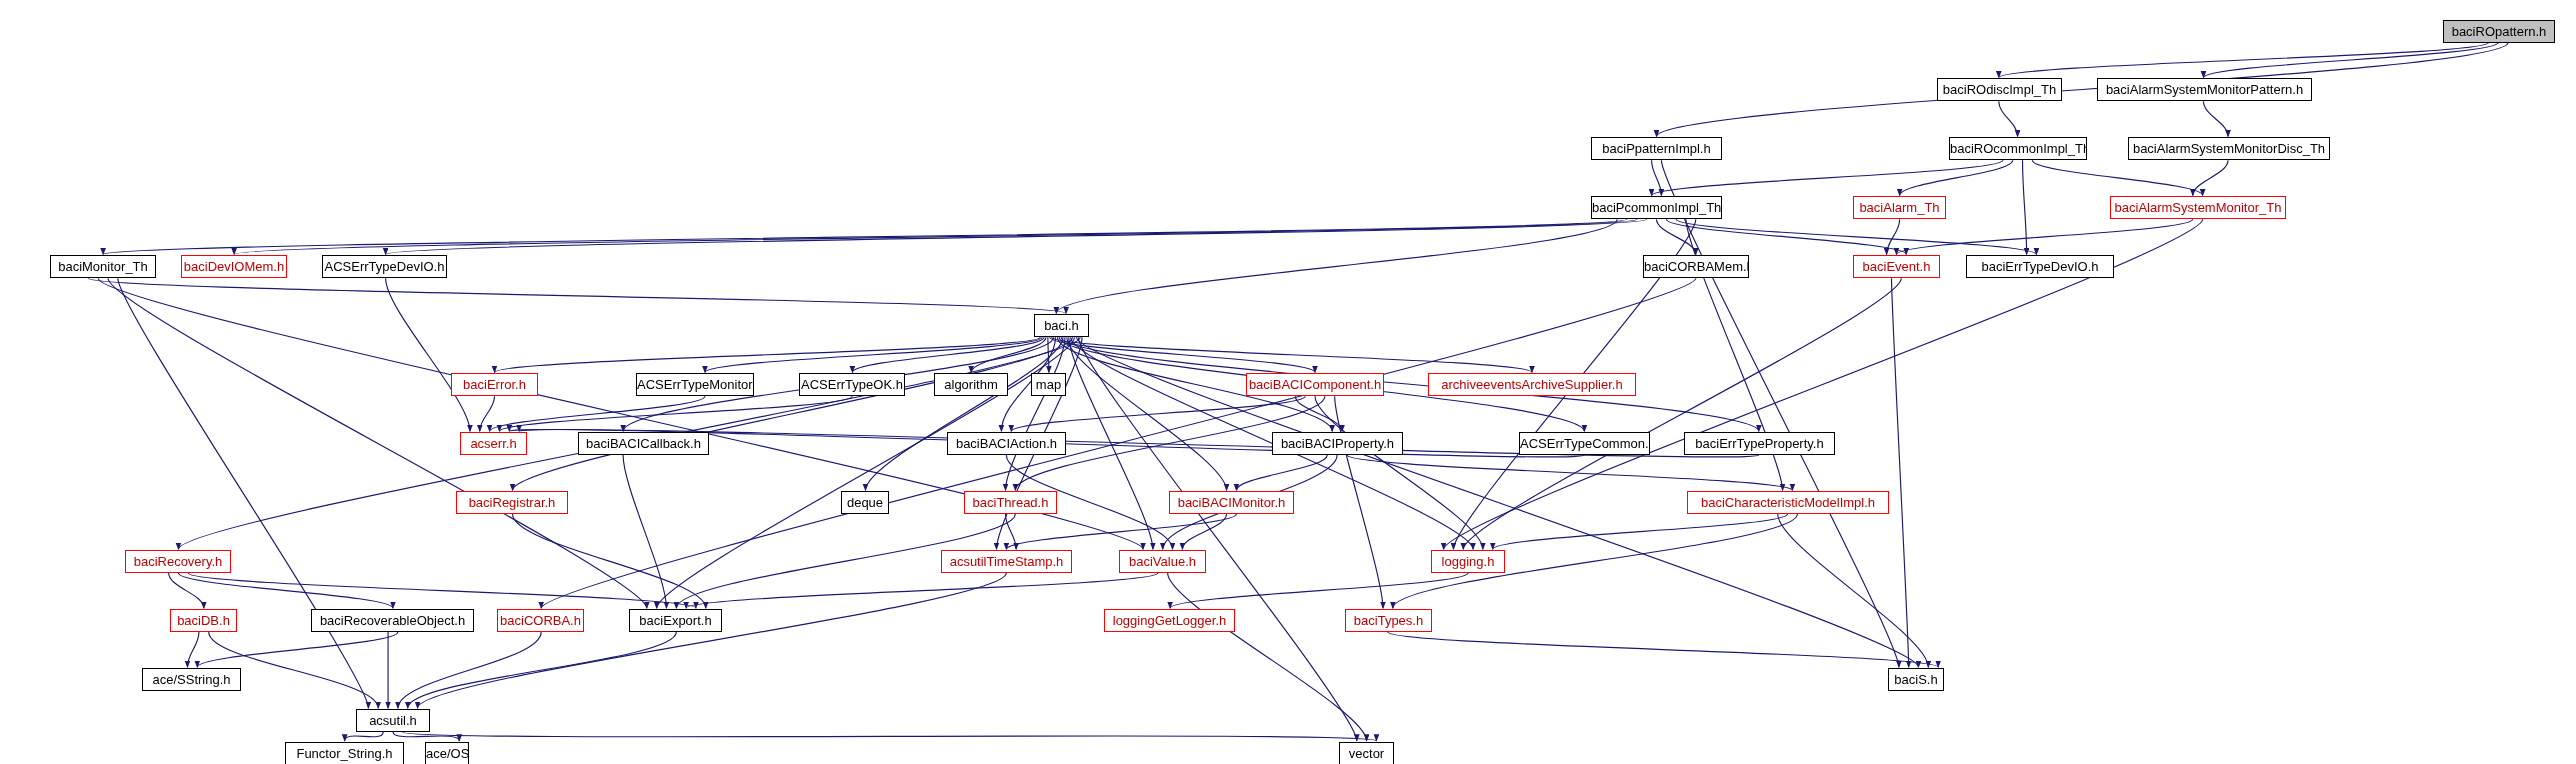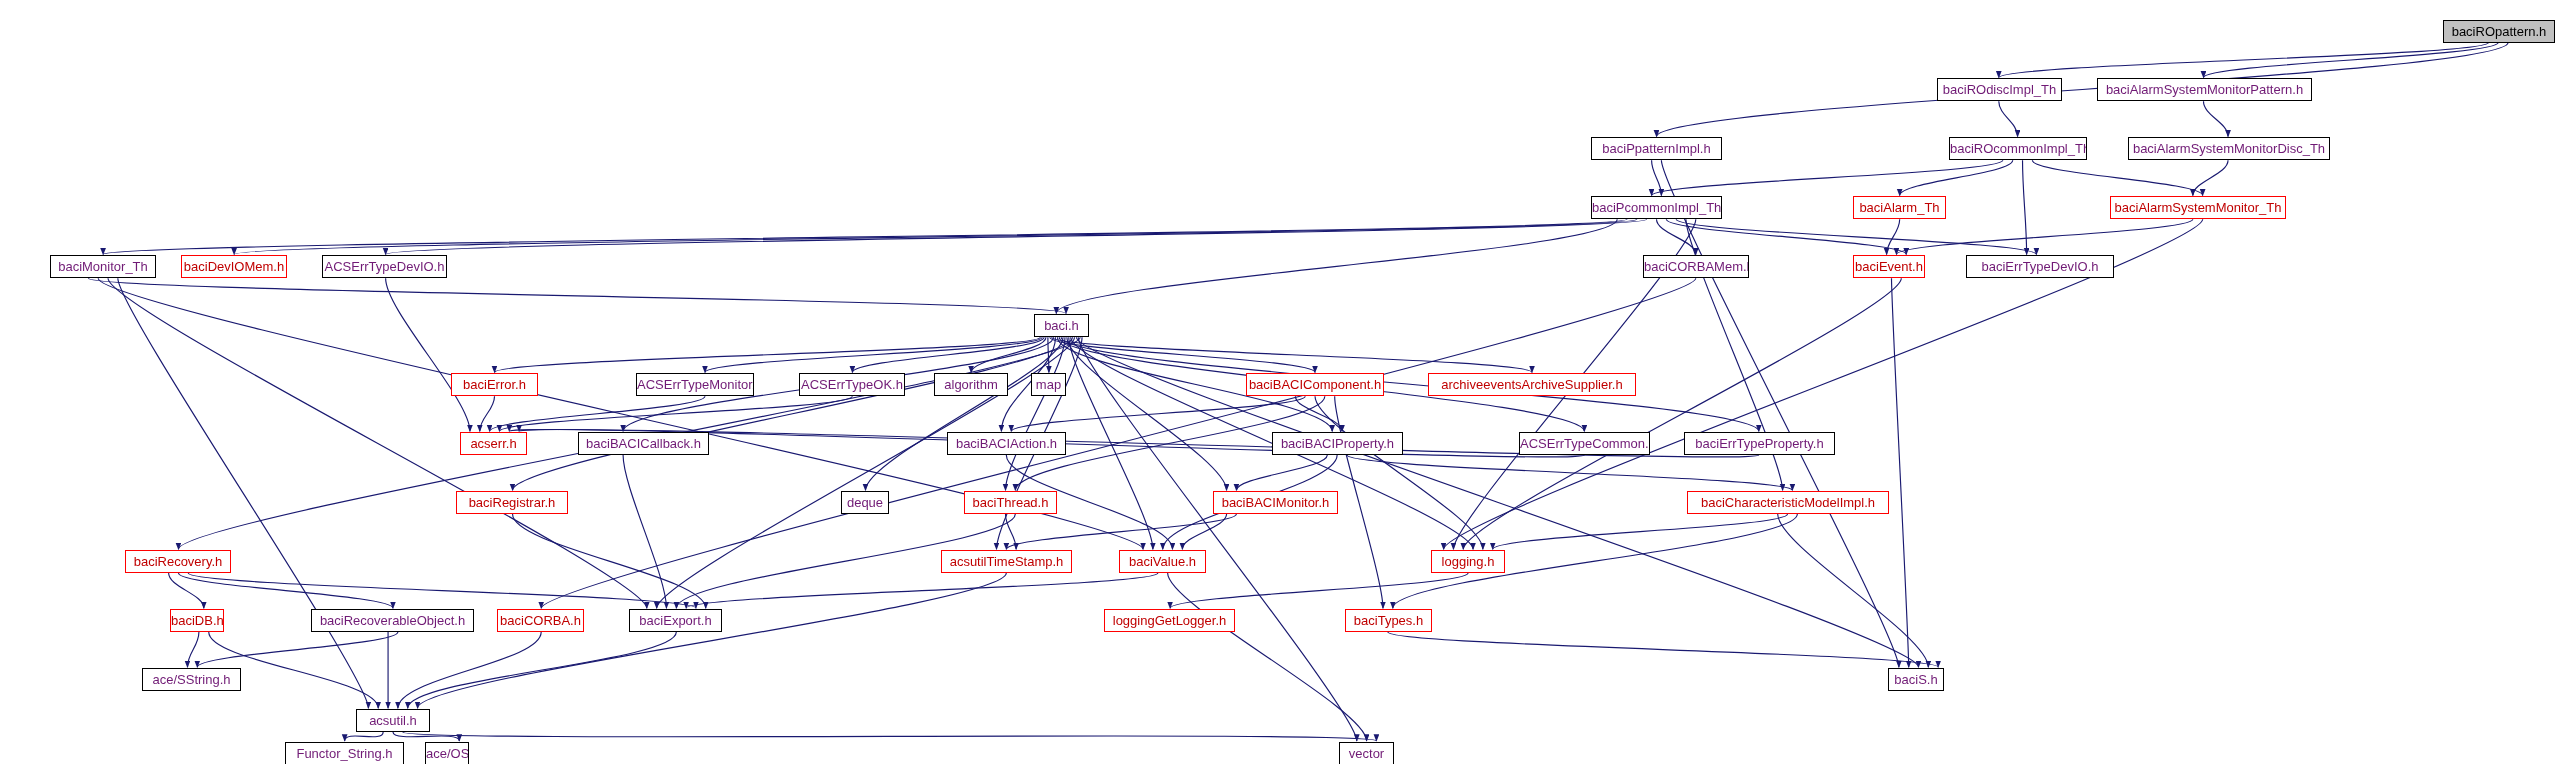--- a/index.html
+++ b/index.html
@@ -3,21 +3,21 @@
 <meta charset="utf-8">
 <style>
   html,body { margin:0; padding:0; background:#ffffff; }
   body { width:2576px; height:764px; position:relative; overflow:hidden;
          font-family:"Liberation Sans","DejaVu Sans",sans-serif; }
   .canvas { position:absolute; left:0; top:8px; width:2576px; height:764px; }
   svg.edge-layer { position:absolute; left:0; top:0; width:2576px; height:764px; }
   .edge { fill:none; stroke:var(--edge,#191970); stroke-width:1.4px; }
   .node { position:absolute; height:23px; line-height:21px; box-sizing:border-box;
           border:0.8px solid var(--nb,#000); background:#ffffff; text-align:center;
-          font-size:13px; white-space:nowrap; overflow:hidden; color:#701a75;
+          font-size:13px; white-space:nowrap; overflow:hidden; color:#000000;
           cursor:pointer; }
   .node.truncated { border-color:var(--tb,#ff0000); color:var(--tt,#c00000); }
   .node.root { background:var(--rf,#c0c0c0); color:#000; }
 </style>
 </head>
 <body style="background: rgb(255, 255, 255);">
 
 <div class="canvas">
   <svg class="edge-layer" id="edge-layer" viewBox="0 0 3144 933" xmlns="http://www.w3.org/2000/svg">
     <defs>
@@ -128,46 +128,46 @@
       <div class="node normal" style="left: 1591px; top: 129px; width: 131px;">baciPpatternImpl.h</div>
       <div class="node normal" style="left: 1949px; top: 129px; width: 138px;">baciROcommonImpl_Th</div>
       <div class="node normal" style="left: 2128px; top: 129px; width: 202px;">baciAlarmSystemMonitorDisc_Th</div>
       <div class="node normal" style="left: 1591px; top: 188px; width: 131px;">baciPcommonImpl_Th</div>
       <div class="node truncated" style="left: 1853px; top: 188px; width: 93px;">baciAlarm_Th</div>
       <div class="node truncated" style="left: 2110px; top: 188px; width: 176px;">baciAlarmSystemMonitor_Th</div>
       <div class="node normal" style="left: 50px; top: 247px; width: 106px;">baciMonitor_Th</div>
       <div class="node truncated" style="left: 181px; top: 247px; width: 106px;">baciDevIOMem.h</div>
       <div class="node normal" style="left: 322px; top: 247px; width: 125px;">ACSErrTypeDevIO.h</div>
       <div class="node normal" style="left: 1643px; top: 247px; width: 106px;">baciCORBAMem.h</div>
-      <div class="node truncated" style="left: 1853px; top: 247px; width: 72px;">baciEvent.h</div>
+      <div class="node truncated" style="left: 1853px; top: 247px; width: 87px;">baciEvent.h</div>
       <div class="node normal" style="left: 1966px; top: 247px; width: 148px;">baciErrTypeDevIO.h</div>
       <div class="node normal" style="left: 1034px; top: 306px; width: 55px;">baci.h</div>
       <div class="node truncated" style="left: 451px; top: 365px; width: 87px;">baciError.h</div>
       <div class="node normal" style="left: 636px; top: 365px; width: 118px;">ACSErrTypeMonitor.h</div>
       <div class="node normal" style="left: 799px; top: 365px; width: 106px;">ACSErrTypeOK.h</div>
       <div class="node normal" style="left: 934px; top: 365px; width: 74px;">algorithm</div>
       <div class="node normal" style="left: 1031px; top: 365px; width: 35px;">map</div>
       <div class="node truncated" style="left: 1246px; top: 365px; width: 138px;">baciBACIComponent.h</div>
       <div class="node truncated" style="left: 1428px; top: 365px; width: 208px;">archiveeventsArchiveSupplier.h</div>
       <div class="node truncated" style="left: 460px; top: 424px; width: 67px;">acserr.h</div>
       <div class="node normal" style="left: 557px; top: 424px; width: 131px; margin-left: 21px;">baciBACICallback.h</div>
       <div class="node normal" style="left: 947px; top: 424px; width: 119px;">baciBACIAction.h</div>
       <div class="node normal" style="left: 1272px; top: 424px; width: 131px;">baciBACIProperty.h</div>
       <div class="node normal" style="left: 1519px; top: 424px; width: 131px;">ACSErrTypeCommon.h</div>
       <div class="node normal" style="left: 1684px; top: 424px; width: 151px;">baciErrTypeProperty.h</div>
       <div class="node truncated" style="left: 456px; top: 483px; width: 112px;">baciRegistrar.h</div>
       <div class="node normal" style="left: 841px; top: 483px; width: 48px;">deque</div>
       <div class="node truncated" style="left: 964px; top: 483px; width: 93px;">baciThread.h</div>
-      <div class="node truncated" style="left: 1169px; top: 483px; width: 125px; margin-left: 44px;">baciBACIMonitor.h</div>
+      <div class="node truncated" style="left: 1169px; top: 483px; width: 125px;">baciBACIMonitor.h</div>
       <div class="node truncated" style="left: 1687px; top: 483px; width: 202px;">baciCharacteristicModelImpl.h</div>
       <div class="node truncated" style="left: 125px; top: 542px; width: 106px;">baciRecovery.h</div>
       <div class="node truncated" style="left: 941px; top: 542px; width: 131px;">acsutilTimeStamp.h</div>
       <div class="node truncated" style="left: 1119px; top: 542px; width: 87px;">baciValue.h</div>
       <div class="node truncated" style="left: 1431px; top: 542px; width: 74px;">logging.h</div>
-      <div class="node truncated" style="left: 170px; top: 601px; width: 54px;">baciDB.h</div>
+      <div class="node truncated" style="left: 170px; top: 601px; width: 67px;">baciDB.h</div>
       <div class="node normal" style="left: 311px; top: 601px; width: 163px;">baciRecoverableObject.h</div>
       <div class="node truncated" style="left: 497px; top: 601px; width: 87px;">baciCORBA.h</div>
       <div class="node normal" style="left: 629px; top: 601px; width: 93px;">baciExport.h</div>
       <div class="node truncated" style="left: 1104px; top: 601px; width: 131px;">loggingGetLogger.h</div>
       <div class="node truncated" style="left: 1345px; top: 601px; width: 87px;">baciTypes.h</div>
       <div class="node normal" style="left: 142px; top: 660px; width: 99px;">ace/SString.h</div>
       <div class="node normal" style="left: 1888px; top: 660px; width: 56px;">baciS.h</div>
       <div class="node normal" style="left: 356px; top: 701px; width: 74px;">acsutil.h</div>
       <div class="node normal" style="left: 285px; top: 734px; width: 119px;">Functor_String.h</div>
       <div class="node normal" style="left: 425px; top: 734px; width: 44px;">ace/OS.h</div>

